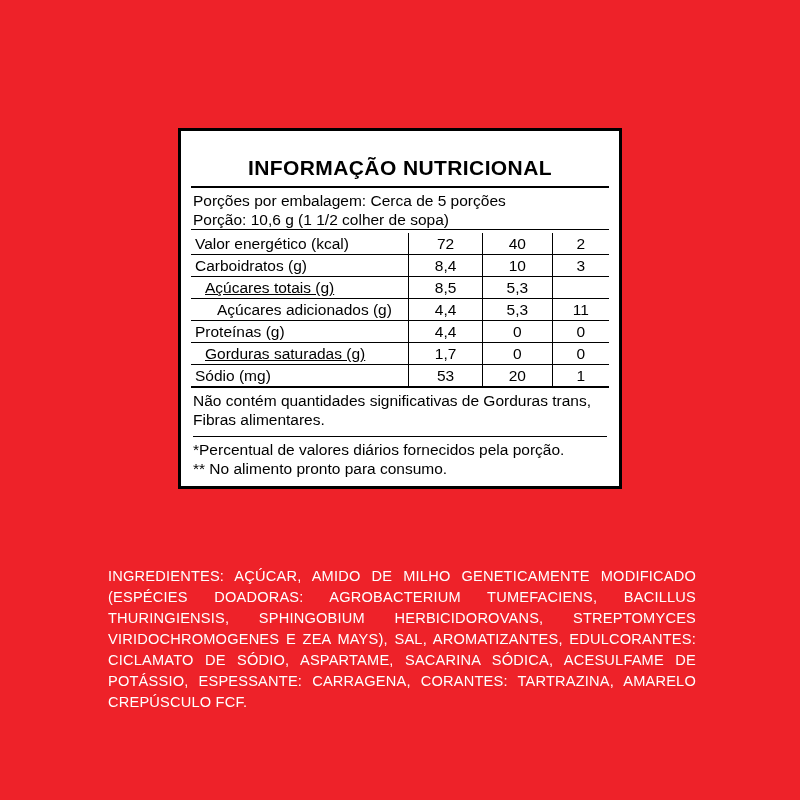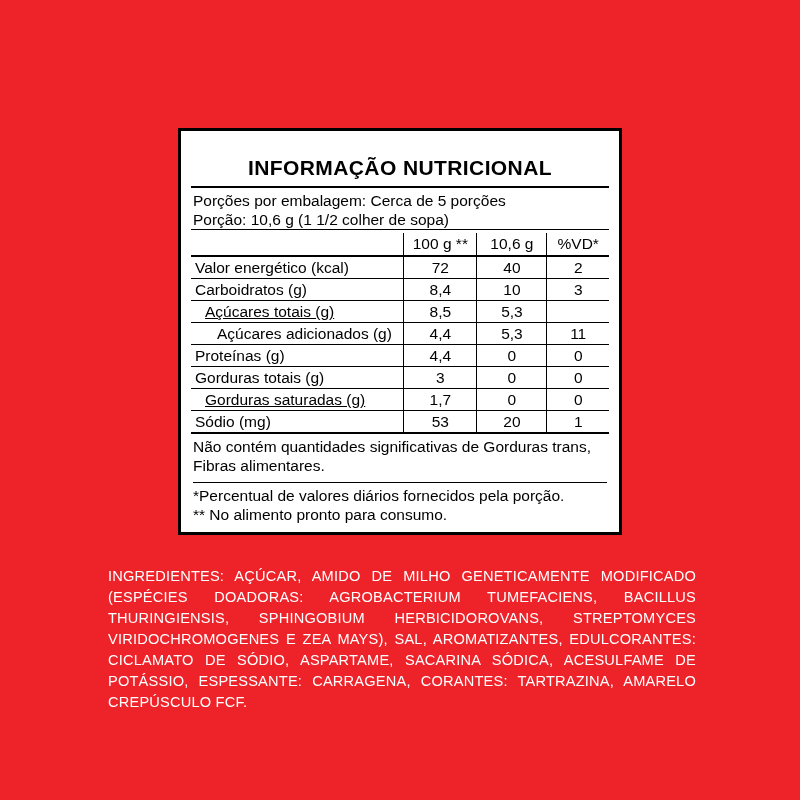--- a/index.html
+++ b/index.html
@@ -139,26 +139,20 @@
 
     <div class="rule-thick"></div>
 
     <div class="serving-line">Porções por embalagem: Cerca de 5 porções</div>
     <div class="serving-line">Porção: 10,6 g (1 1/2 colher de sopa)</div>
 
     <div class="rule-thin"></div>
 
     <table class="nutri">
       <tbody>
-          <tr class="head">
-        <th class="lbl"></th>
-        <th class="v1">100 g **</th>
-        <th class="v2">10,6 g</th>
-        <th class="v3">%VD*</th>
-      </tr>
       <tr class="body">
         <td class="lbl">Valor energético (kcal)</td>
         <td class="v1">72</td>
         <td class="v2">40</td>
         <td class="v3">2</td>
       </tr>
       <tr class="body">
         <td class="lbl">Carboidratos (g)</td>
         <td class="v1">8,4</td>
         <td class="v2">10</td>
@@ -172,26 +166,20 @@
       </tr>
       <tr class="body">
         <td class="lbl indent2">Açúcares adicionados (g)</td>
         <td class="v1">4,4</td>
         <td class="v2">5,3</td>
         <td class="v3">11</td>
       </tr>
       <tr class="body">
         <td class="lbl">Proteínas (g)</td>
         <td class="v1">4,4</td>
-        <td class="v2">0</td>
-        <td class="v3">0</td>
-      </tr>
-      <tr class="body">
-        <td class="lbl">Gorduras totais (g)</td>
-        <td class="v1">3</td>
         <td class="v2">0</td>
         <td class="v3">0</td>
       </tr>
       <tr class="body">
         <td class="lbl indent1">Gorduras saturadas (g)</td>
         <td class="v1">1,7</td>
         <td class="v2">0</td>
         <td class="v3">0</td>
       </tr>
       <tr class="body lastrow">

